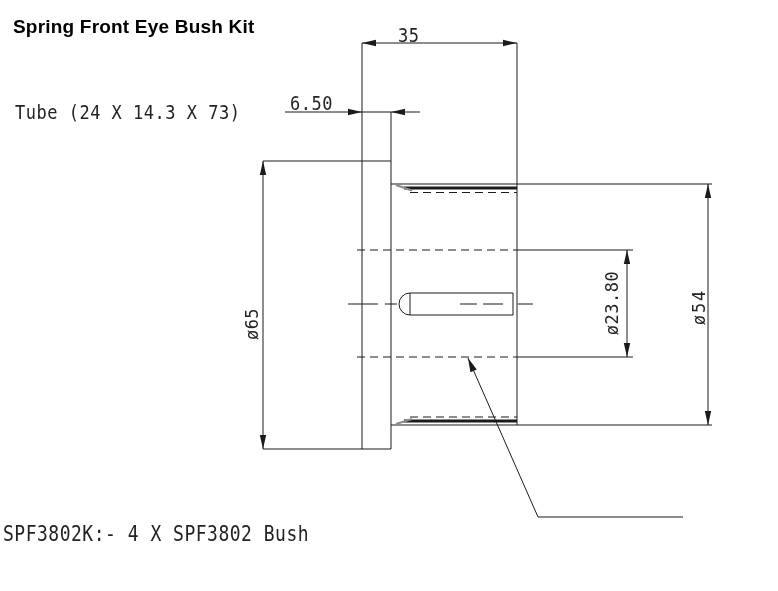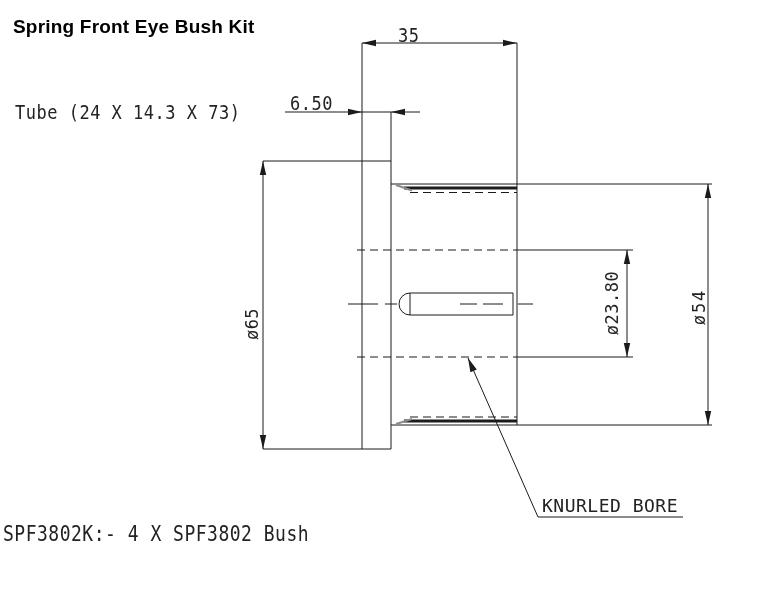--- a/index.html
+++ b/index.html
@@ -135,17 +135,16 @@
   <div class="label cad cad-tall" style="left:398px; top:23px;">35</div>
 
   <div class="label cad cad-tall" style="left:290px; top:91px;">6.50</div>
 
   <div class="label cad dim-rot" style="left:252px; top:324px;">ø65</div>
 
   <div class="label cad dim-rot" style="left:612px; top:303px;">ø23.80</div>
 
   <div class="label cad dim-rot ls-wide" style="left:699px; top:307px;">ø54</div>
 
-  <div class="label cad fs18" style="left:542px; top:495px;">KNURLED BORE</div>
 
   <div class="label cad cad-tall fs18" style="left:3px; top:521px;">SPF3802K:- 4 X SPF3802 Bush</div>
 
 </div>
 
 </body></html>

